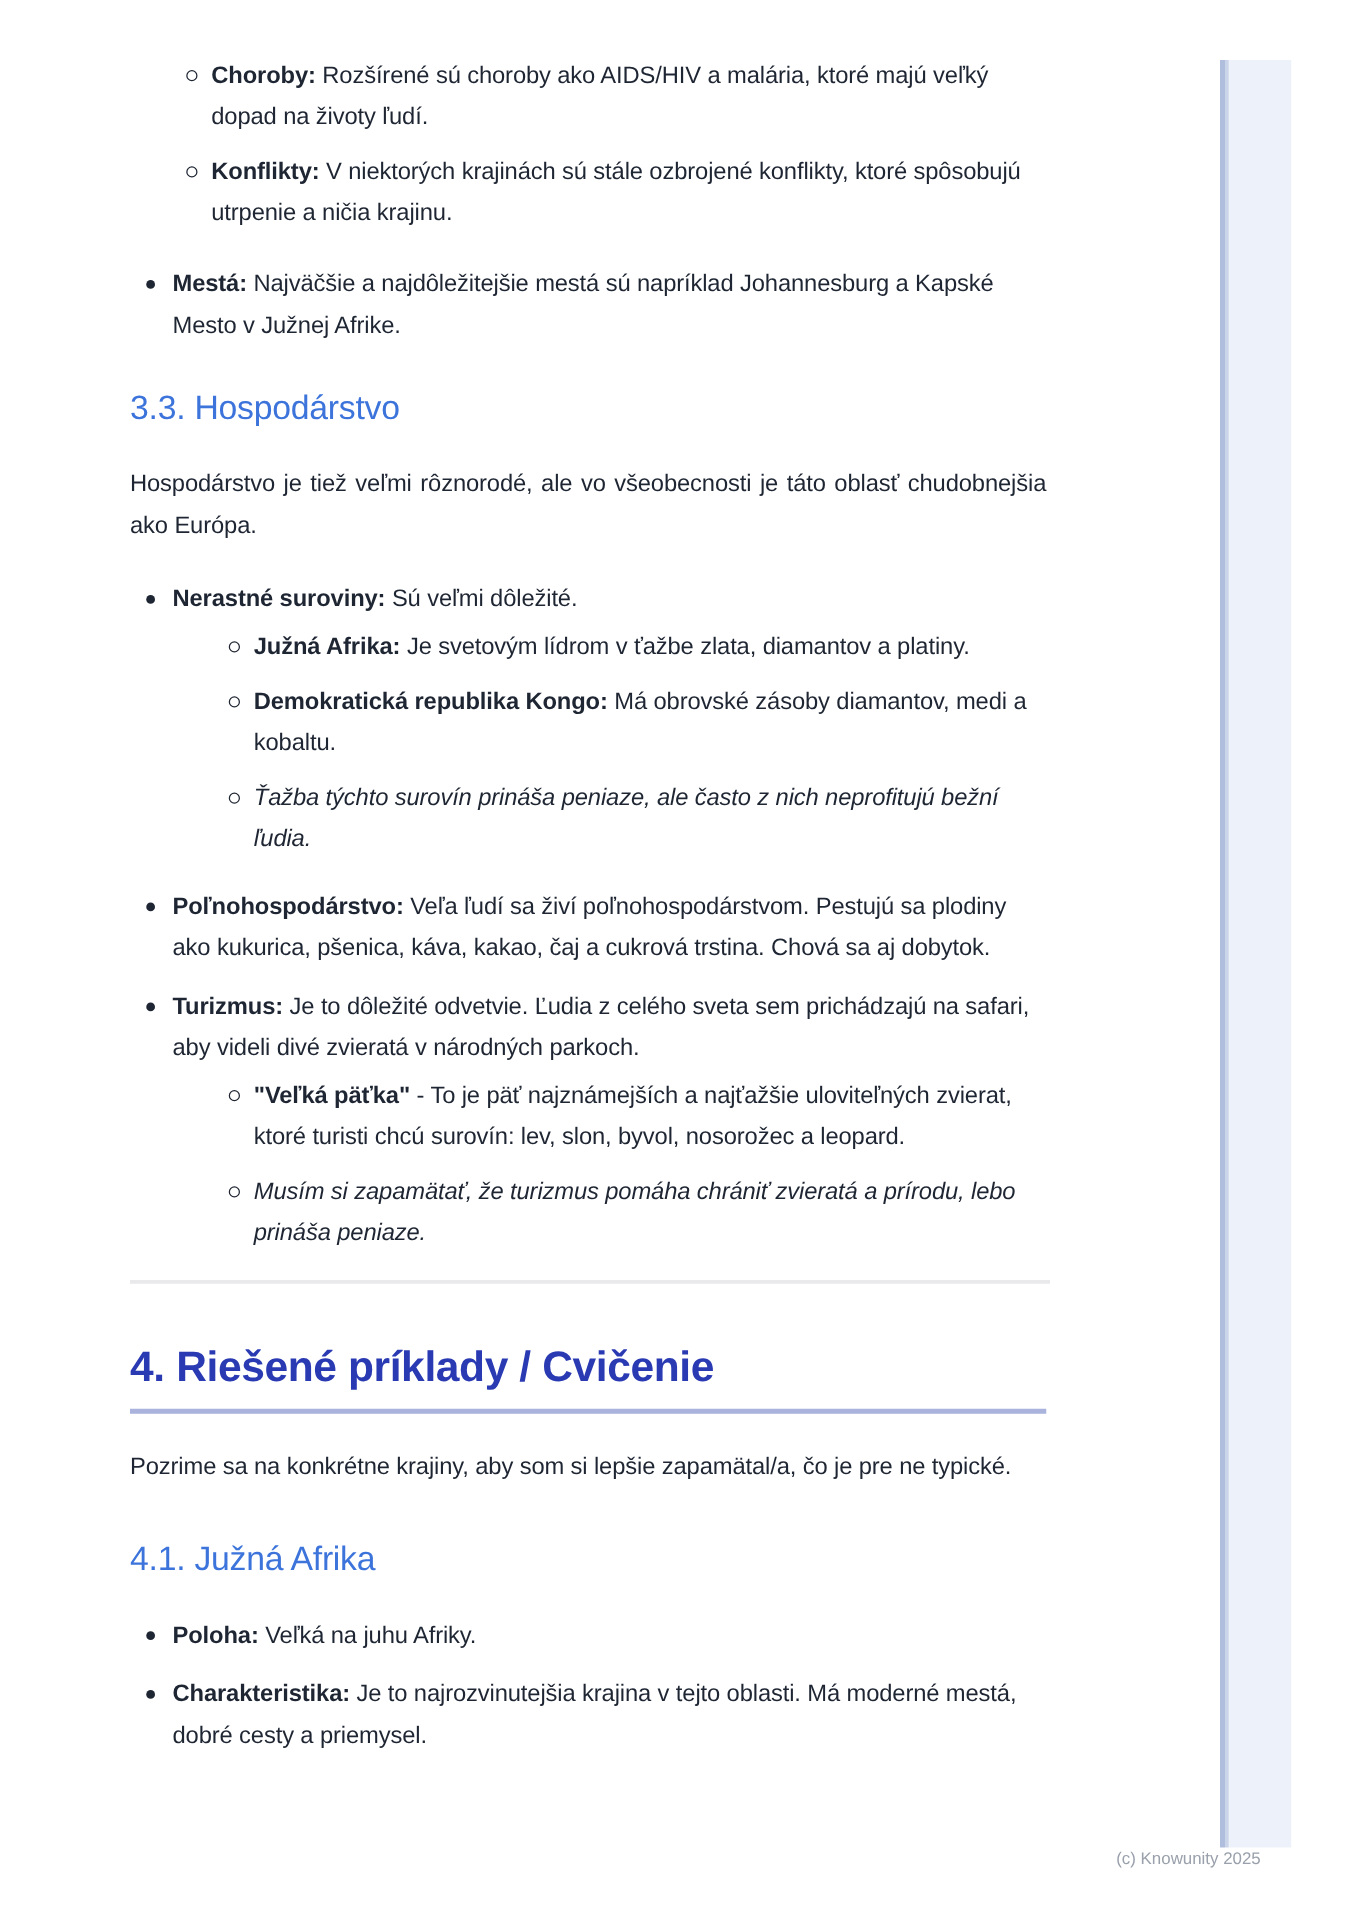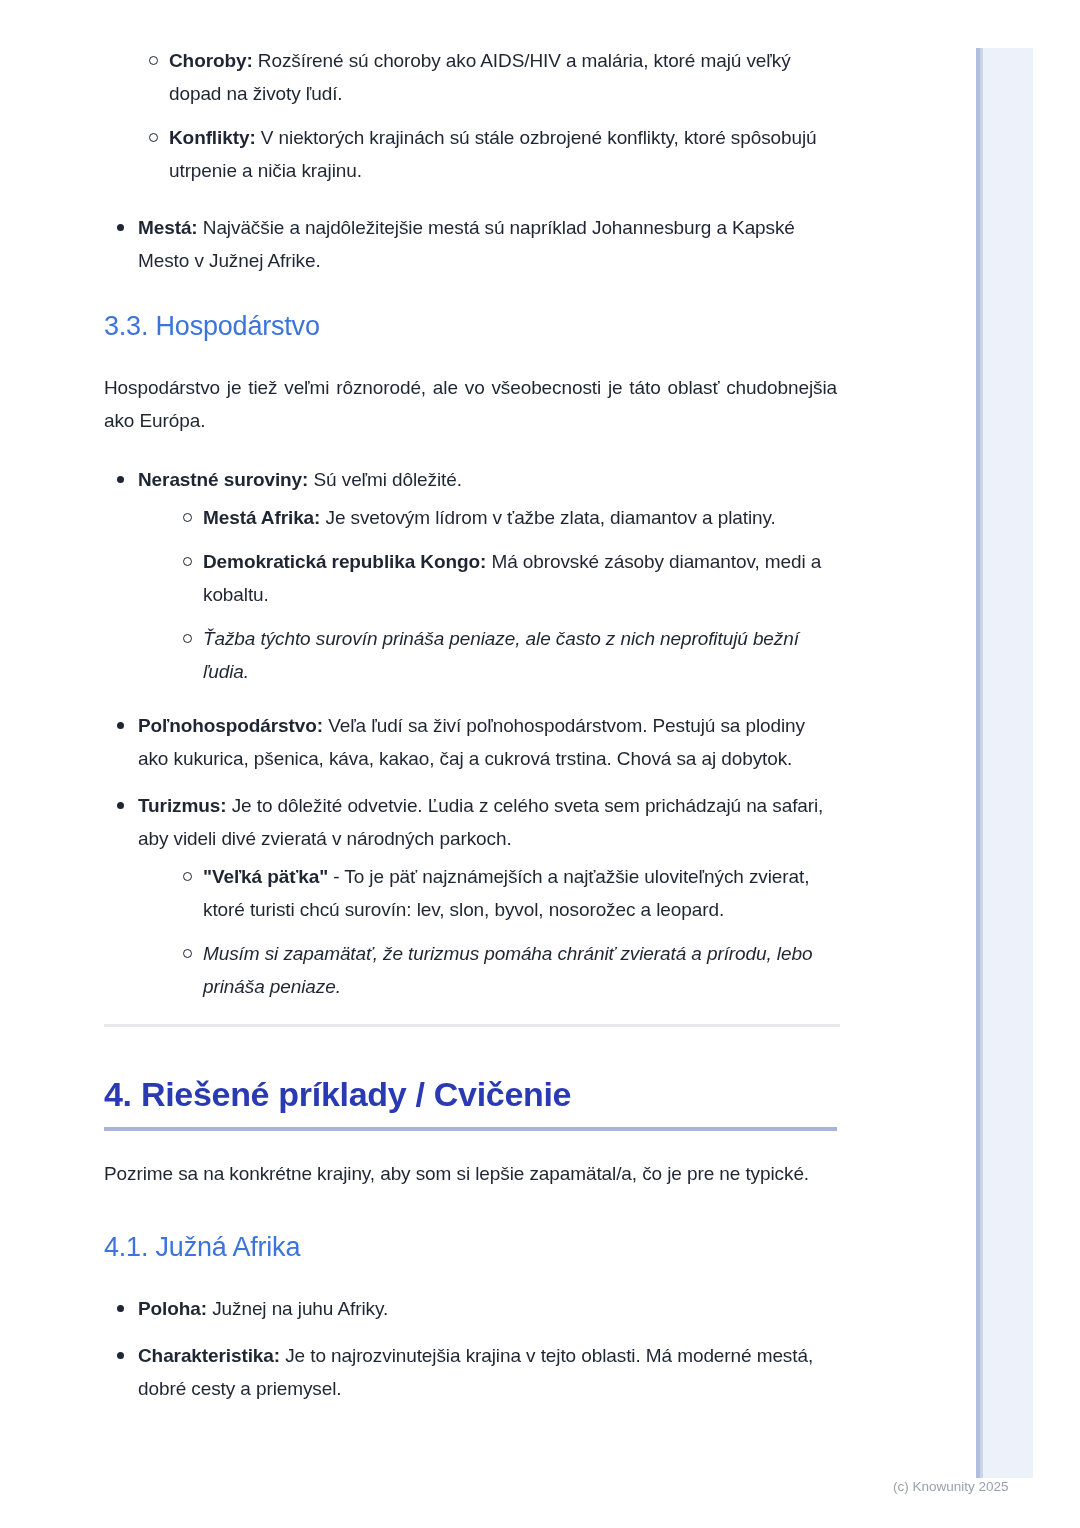--- a/index.html
+++ b/index.html
@@ -97,21 +97,21 @@
   <h2 class="sec">3.3. Hospodárstvo</h2>
 
   <p class="para">Hospodárstvo je tiež veľmi rôznorodé, ale vo všeobecnosti je táto oblasť chudobnejšia ako Európa.</p>
 
   <ul class="lvl1">
     <li>
       <span class="lbl">Nerastné suroviny:</span>
       <span>Sú veľmi dôležité.</span>
       <ul class="lvl2 nested">
         <li>
-          <span class="lbl">Mestá Afrika:</span>
+          <span class="lbl">Južná Afrika:</span>
           <span>Je svetovým lídrom v ťažbe zlata, diamantov a platiny.</span>
         </li>
         <li>
           <span class="lbl">Demokratická republika Kongo:</span>
           <span>Má obrovské zásoby diamantov, medi a kobaltu.</span>
         </li>
         <li class="it">
           <span>Ťažba týchto surovín prináša peniaze, ale často z nich neprofitujú bežní ľudia.</span>
         </li>
       </ul>
@@ -139,21 +139,21 @@
 
   <h1 class="sec">4. Riešené príklady / Cvičenie</h1>
 
   <p class="para">Pozrime sa na konkrétne krajiny, aby som si lepšie zapamätal/a, čo je pre ne typické.</p>
 
   <h2 class="sec" style="margin-top:38px;">4.1. Južná Afrika</h2>
 
   <ul class="lvl1">
     <li>
       <span class="lbl">Poloha:</span>
-      <span>Južnej na juhu Afriky.</span>
+      <span>Veľká na juhu Afriky.</span>
     </li>
     <li>
       <span class="lbl">Charakteristika:</span>
       <span>Je to najrozvinutejšia krajina v tejto oblasti. Má moderné mestá, dobré cesty a priemysel.</span>
     </li>
   </ul>
 
 </div>
 
 <div class="side-strip"></div>

